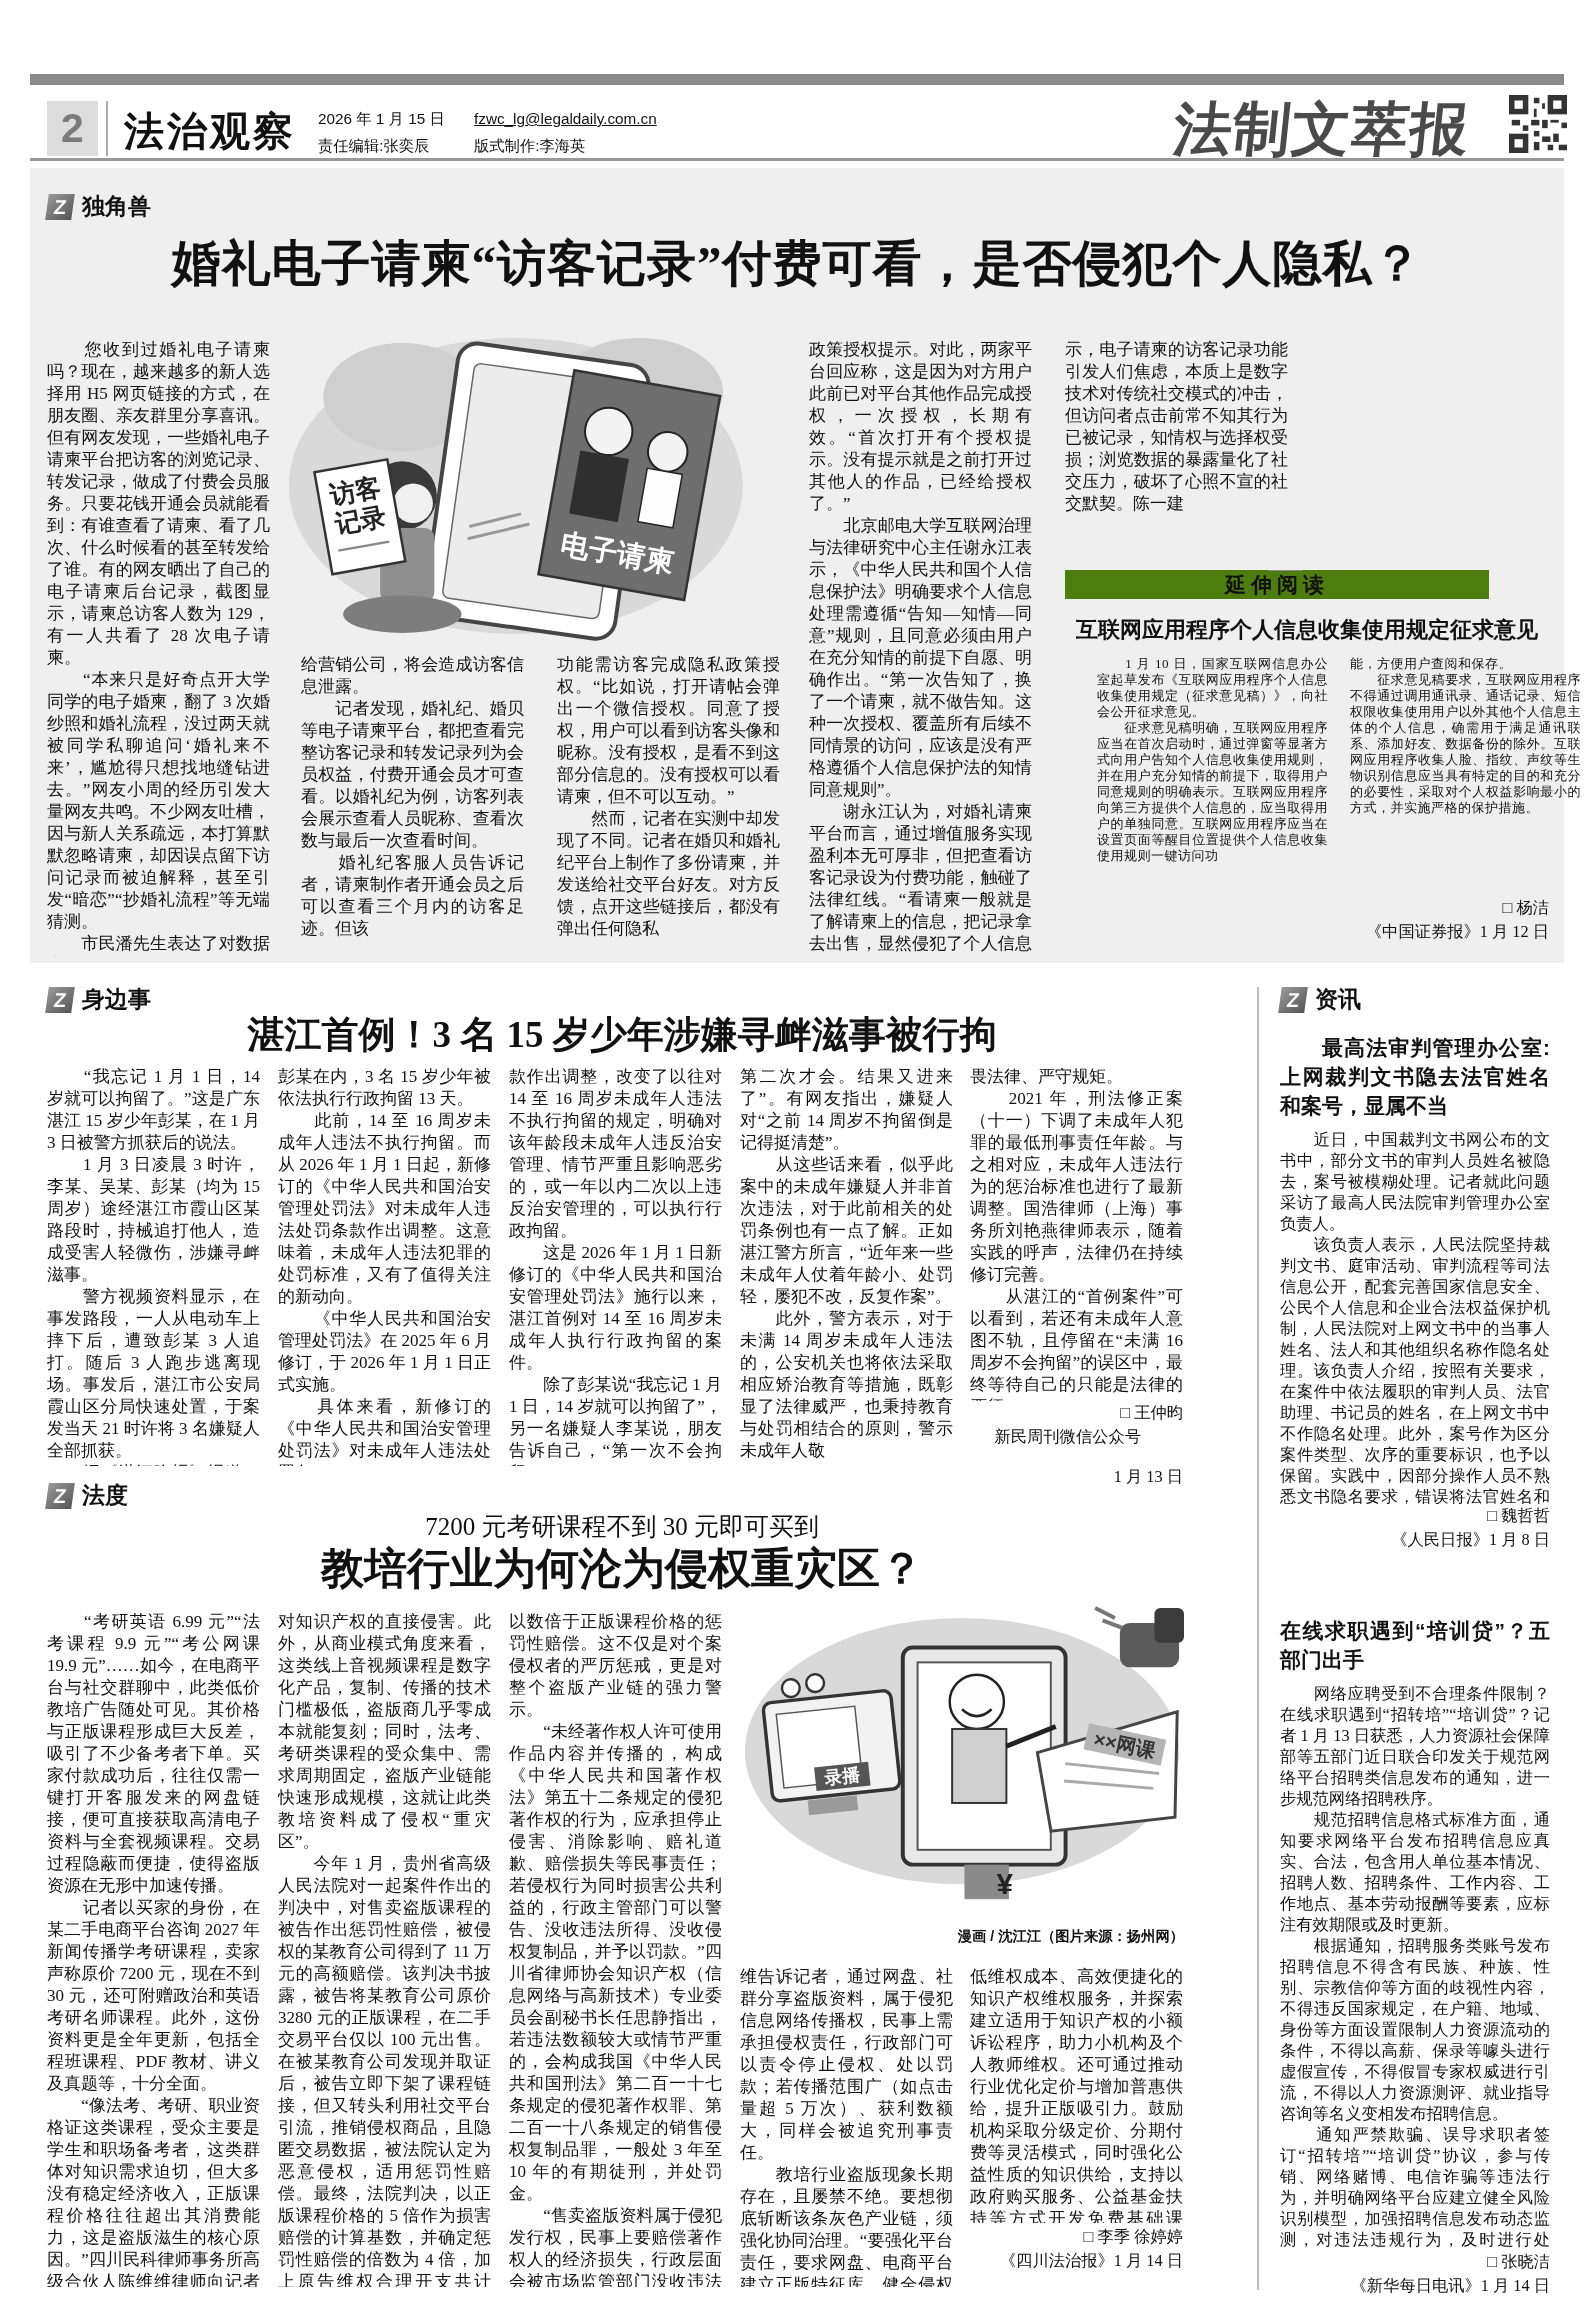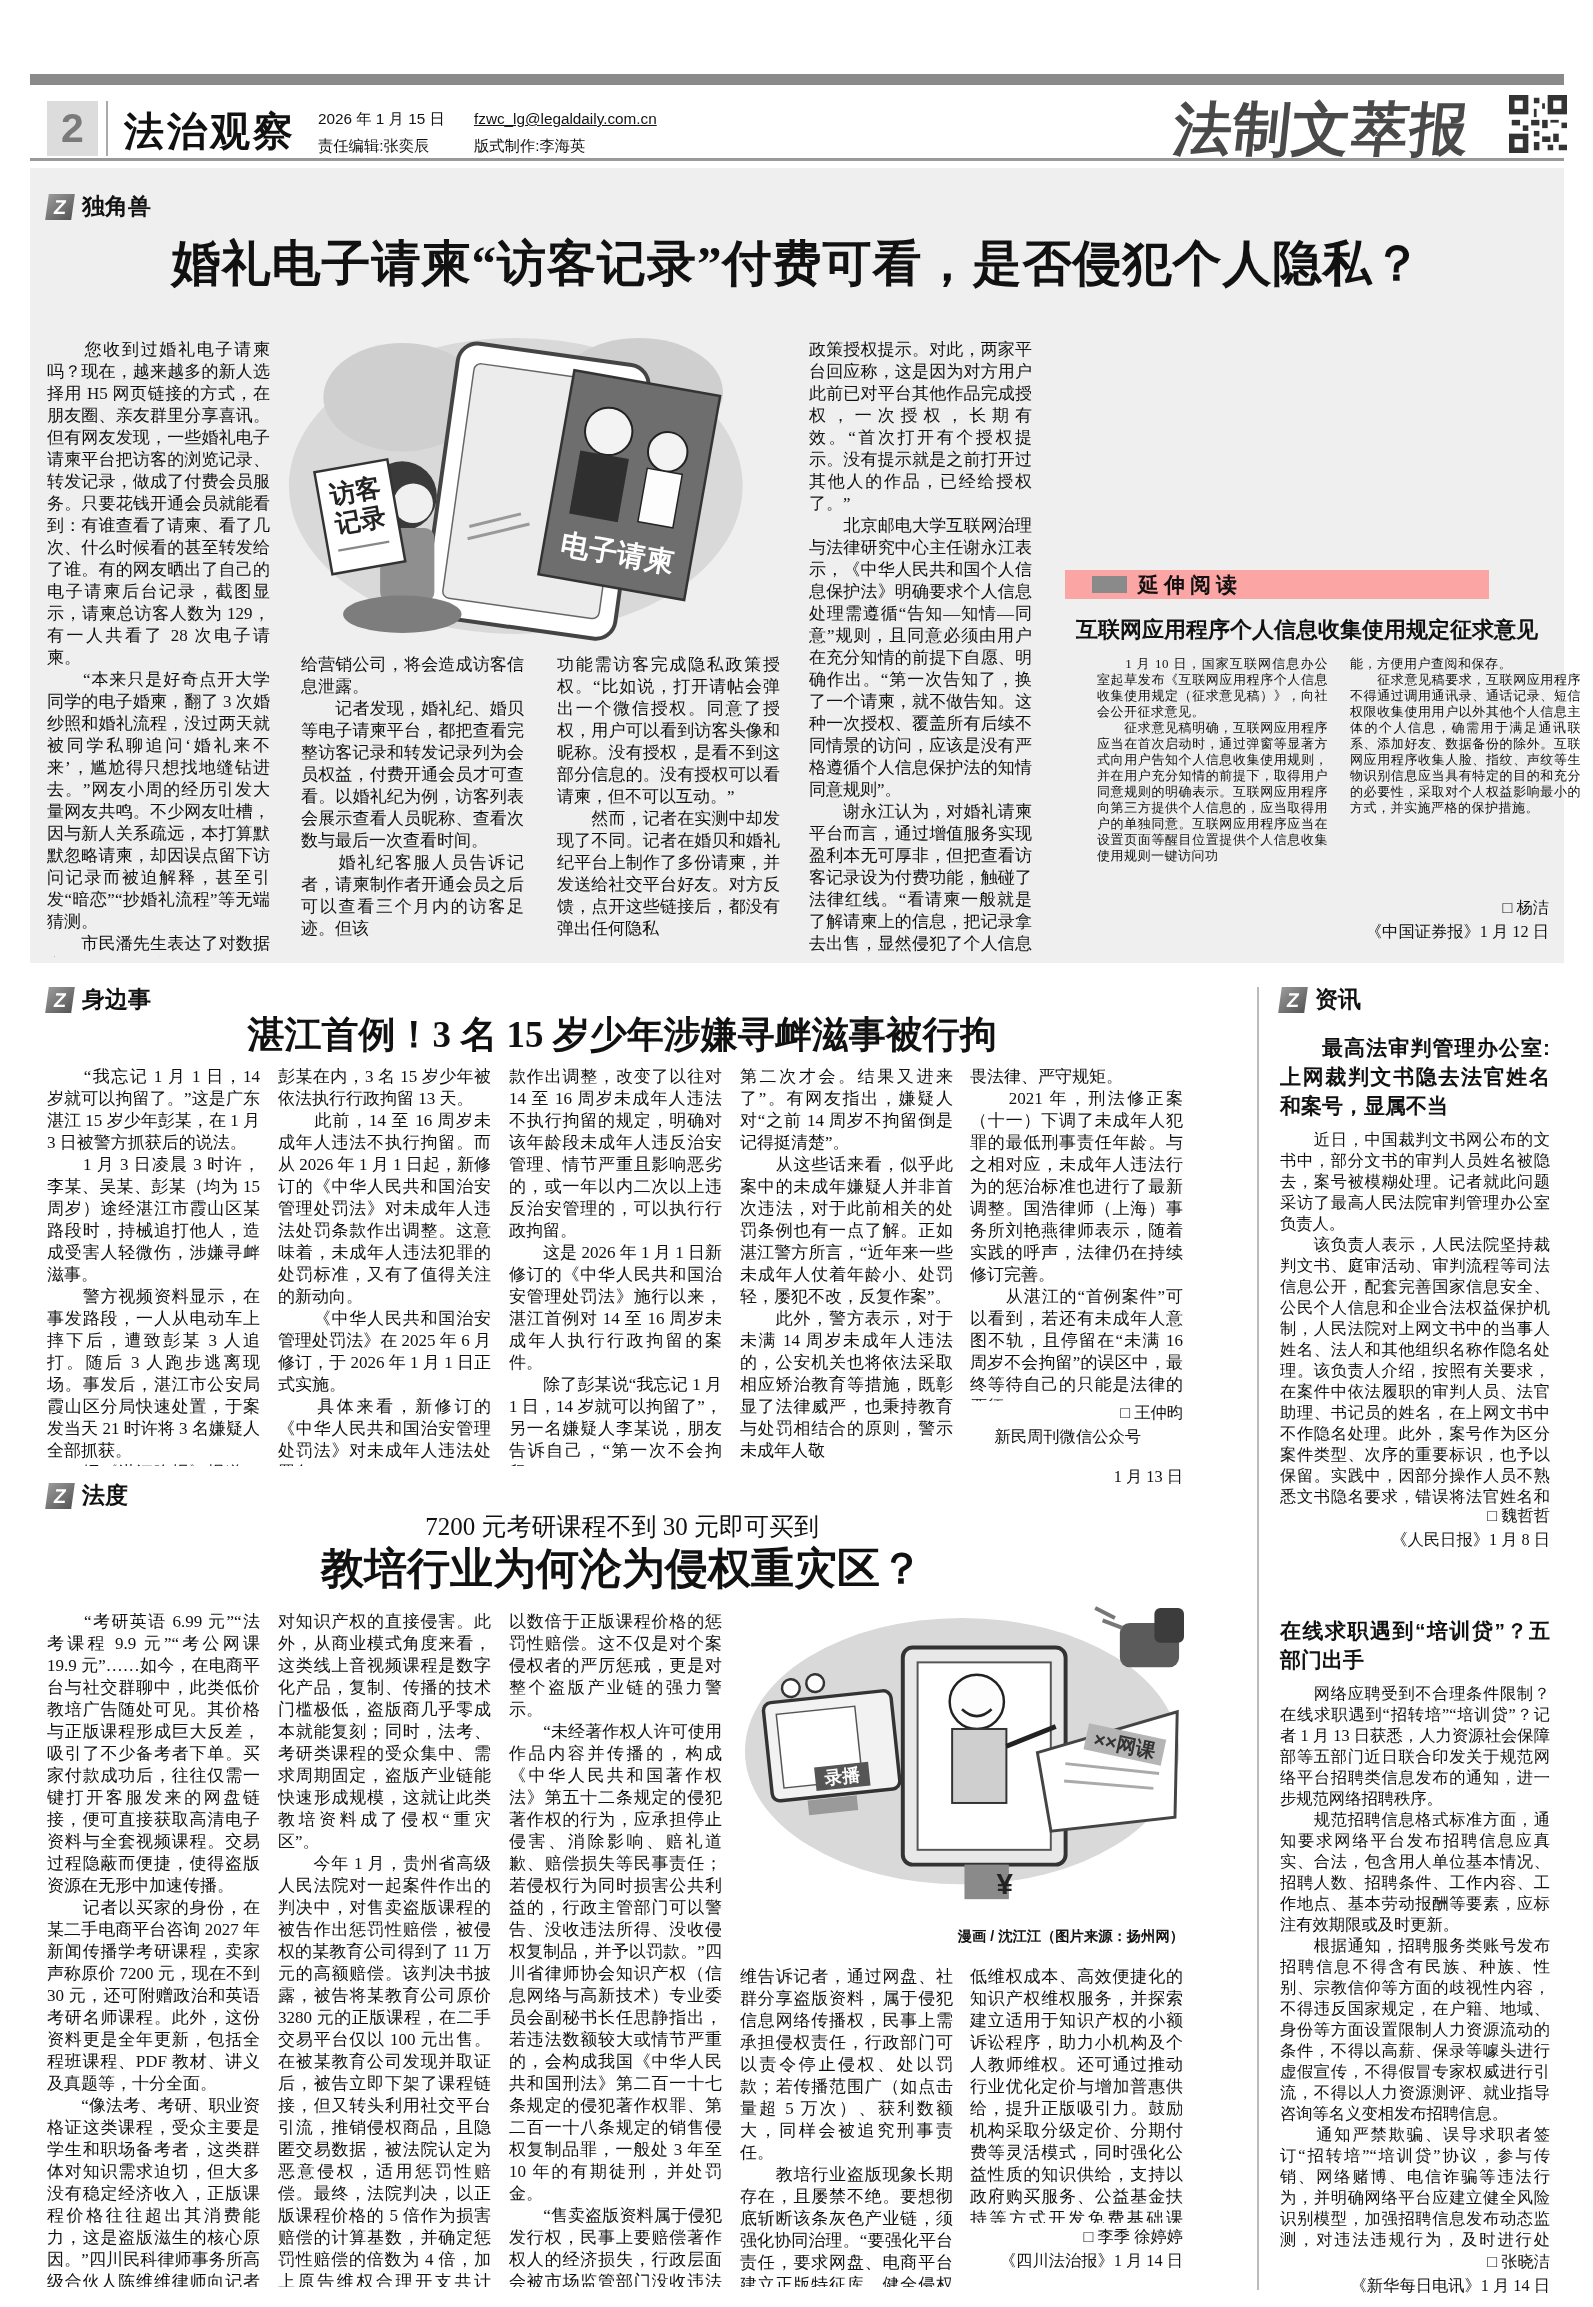--- a/index.html
+++ b/index.html
@@ -23,21 +23,21 @@
   .seclabel{display:flex;align-items:center;gap:9px;font-weight:bold;font-size:23px;
             font-family:"Liberation Sans",sans-serif;}
   .logo{width:26px;height:26px;background:linear-gradient(135deg,#9a9a9a,#555);color:#fff;
         font-weight:bold;font-size:20px;line-height:26px;text-align:center;transform:skewX(-8deg);
         font-family:"Liberation Sans",sans-serif;}
   .mainhead{left:47px;top:231px;width:1500px;font-size:49px;font-weight:bold;text-align:center;letter-spacing:1px;}
   .col{position:absolute;font-size:17px;line-height:22px;text-align:justify;overflow:hidden;white-space:pre-wrap;}
   .a1col{line-height:22px;}
   .byline{text-align:right;font-size:16.3px;line-height:24px;white-space:pre-wrap;}
   .ys-box{left:1065px;top:570px;width:484px;height:387px;}
-  .ys-bar{position:absolute;left:0;top:0;width:424px;height:29px;background:#fca5a5;display:flex;align-items:center;}
+  .ys-bar{position:absolute;left:0;top:0;width:424px;height:29px;background:#4d7c0f;display:flex;align-items:center;flex-direction:column;}
   .ys-sq{width:35px;height:17px;background:#8a8a8a;margin:0 11px 0 27px;}
   .ys-bar span{font-size:21px;font-weight:bold;letter-spacing:5px;font-family:"Liberation Sans",sans-serif;}
   .ys-head{position:absolute;left:0;top:45px;width:100%;text-align:center;font-size:22px;font-weight:bold;
            font-family:"Liberation Sans",sans-serif;}
   .ys-col{font-size:13px;line-height:16px;letter-spacing:0.5px;margin-left:32px;}
   .sb-head{left:47px;top:1010px;width:1150px;text-align:center;font-size:37px;font-weight:bold;}
   .vdiv{left:1257px;top:987px;width:1.5px;height:1303px;background:#bbb;}
   .rail{left:1280px;top:984px;width:270px;height:1315px;}
   .rail-h{font-size:21px;font-weight:bold;line-height:29px;text-indent:2em;text-align:justify;
           font-family:"Liberation Sans",sans-serif;margin:18px 0 9px 0;}
@@ -143,20 +143,21 @@
 
   <div class="col a1col" style="left:557px;top:654px;width:223px;height:303px;">功能需访客完成隐私政策授权。“比如说，打开请帖会弹出一个微信授权。同意了授权，用户可以看到访客头像和昵称。没有授权，是看不到这部分信息的。没有授权可以看请柬，但不可以互动。”
 　　然而，记者在实测中却发现了不同。记者在婚贝和婚礼纪平台上制作了多份请柬，并发送给社交平台好友。对方反馈，点开这些链接后，都没有弹出任何隐私</div>
   <div class="col a1col" style="left:301px;top:654px;width:223px;height:303px;">给营销公司，将会造成访客信息泄露。
 　　记者发现，婚礼纪、婚贝等电子请柬平台，都把查看完整访客记录和转发记录列为会员权益，付费开通会员才可查看。以婚礼纪为例，访客列表会展示查看人员昵称、查看次数与最后一次查看时间。
 　　婚礼纪客服人员告诉记者，请柬制作者开通会员之后可以查看三个月内的访客足迹。但该</div>
   <div class="col a1col" style="left:809px;top:339px;width:223px;height:618px;">政策授权提示。对此，两家平台回应称，这是因为对方用户此前已对平台其他作品完成授权，一次授权，长期有效。“首次打开有个授权提示。没有提示就是之前打开过其他人的作品，已经给授权了。”
 　　北京邮电大学互联网治理与法律研究中心主任谢永江表示，《中华人民共和国个人信息保护法》明确要求个人信息处理需遵循“告知—知情—同意”规则，且同意必须由用户在充分知情的前提下自愿、明确作出。“第一次告知了，换了一个请柬，就不做告知。这种一次授权、覆盖所有后续不同情景的访问，应该是没有严格遵循个人信息保护法的知情同意规则”。
 　　谢永江认为，对婚礼请柬平台而言，通过增值服务实现盈利本无可厚非，但把查看访客记录设为付费功能，触碰了法律红线。“看请柬一般就是了解请柬上的信息，把记录拿去出售，显然侵犯了个人信息权利。”
 　　国家二级心理咨询师陈一表</div>
+  <div class="col a1col" style="left:1065px;top:339px;width:223px;height:207px;">示，电子请柬的访客记录功能引发人们焦虑，本质上是数字技术对传统社交模式的冲击，但访问者点击前常不知其行为已被记录，知情权与选择权受损；浏览数据的暴露量化了社交压力，破坏了心照不宣的社交默契。陈一建</div>
 
   <div class="abs ys-box">
     <div class="ys-bar">
       <span class="ys-sq"></span>
       <span>延伸阅读</span>
     </div>
     <div class="ys-head">互联网应用程序个人信息收集使用规定征求意见</div>
     <div class="col ys-col" style="left:0;top:86px;width:231px;height:274px;">　　1 月 10 日，国家互联网信息办公室起草发布《互联网应用程序个人信息收集使用规定（征求意见稿）》，向社会公开征求意见。
 　　征求意见稿明确，互联网应用程序应当在首次启动时，通过弹窗等显著方式向用户告知个人信息收集使用规则，并在用户充分知情的前提下，取得用户同意规则的明确表示。互联网应用程序向第三方提供个人信息的，应当取得用户的单独同意。互联网应用程序应当在设置页面等醒目位置提供个人信息收集使用规则一键访问功</div>
     <div class="col ys-col" style="left:253px;top:86px;width:231px;height:237px;">能，方便用户查阅和保存。

